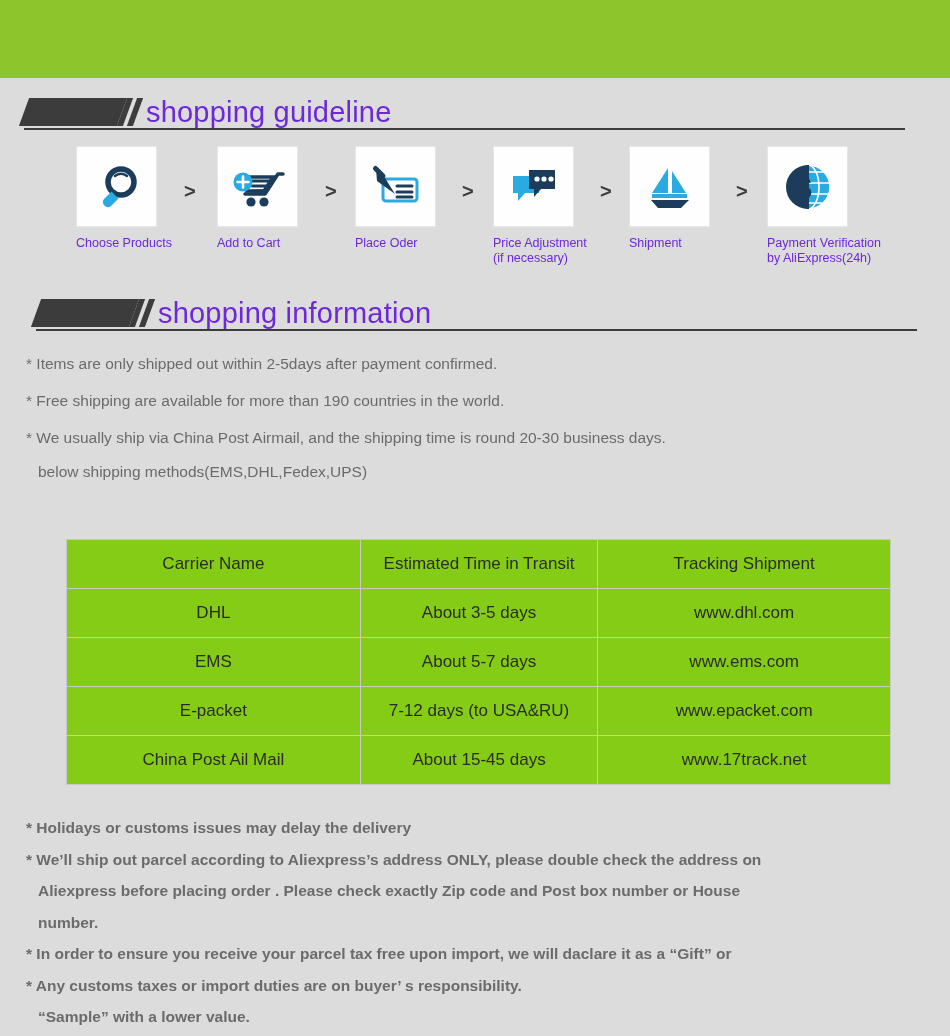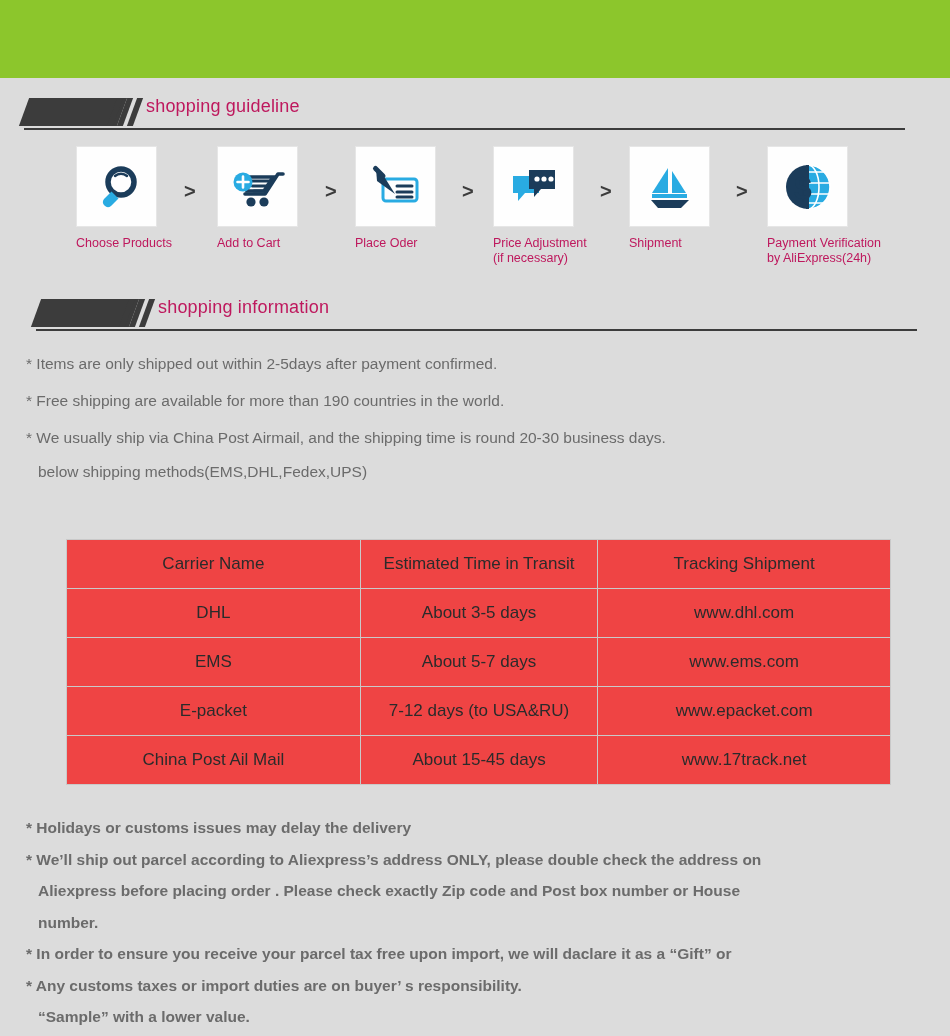--- a/index.html
+++ b/index.html
@@ -48,22 +48,22 @@
     width: 6px; height: 28px;
     background: #3c3c3c;
     transform: skewX(-20deg);
   }
   .section-head .stripe.s1 { left: 112px; }
   .section-head .stripe.s2 { left: 122px; }
   .section-head .stripe.s3 { left: 132px; }
   .section-head .title {
     position: absolute;
     left: 146px; top: -2px;
-    font-size: 18px;
-    color: #be185d;
+    font-size: 29px;
+    color: #6d28d9;
     font-weight: 400;
     letter-spacing: 0.2px;
     white-space: nowrap;
   }
   .section-head .rule {
     position: absolute;
     left: 24px; top: 30px;
     width: 881px; height: 2px;
     background: #3c3c3c;
   }
@@ -89,21 +89,21 @@
     border: 1px solid #e6e6e6;
     display: flex;
     align-items: center;
     justify-content: center;
   }
   .step .tile svg { display: block; }
   .step .caption {
     margin-top: 9px;
     font-size: 12.5px;
     line-height: 15px;
-    color: #be185d;
+    color: #6d28d9;
     white-space: nowrap;
   }
   .arrow {
     position: absolute;
     top: 34px;
     font-size: 20px;
     color: #3c3c3c;
     font-weight: bold;
     font-family: "Liberation Sans", sans-serif;
   }
@@ -129,21 +129,21 @@
     width: 825px;
     border-collapse: collapse;
     background: #ffffff;
   }
   .carrier-table td {
     border: 1px solid #c9c9c9;
     text-align: center;
     font-size: 17px;
     color: #2b2b2b;
     height: 49px;
-    background: #ef4444;
+    background: #84cc16;
     font-weight: 400;
   }
   .carrier-table .c0 { width: 277px; }
   .carrier-table .c1 { width: 224px; text-align: center; }
   .carrier-table .c2 { width: 276px; }
 
   
   .notes {
     position: absolute;
     left: 26px; top: 812px;

